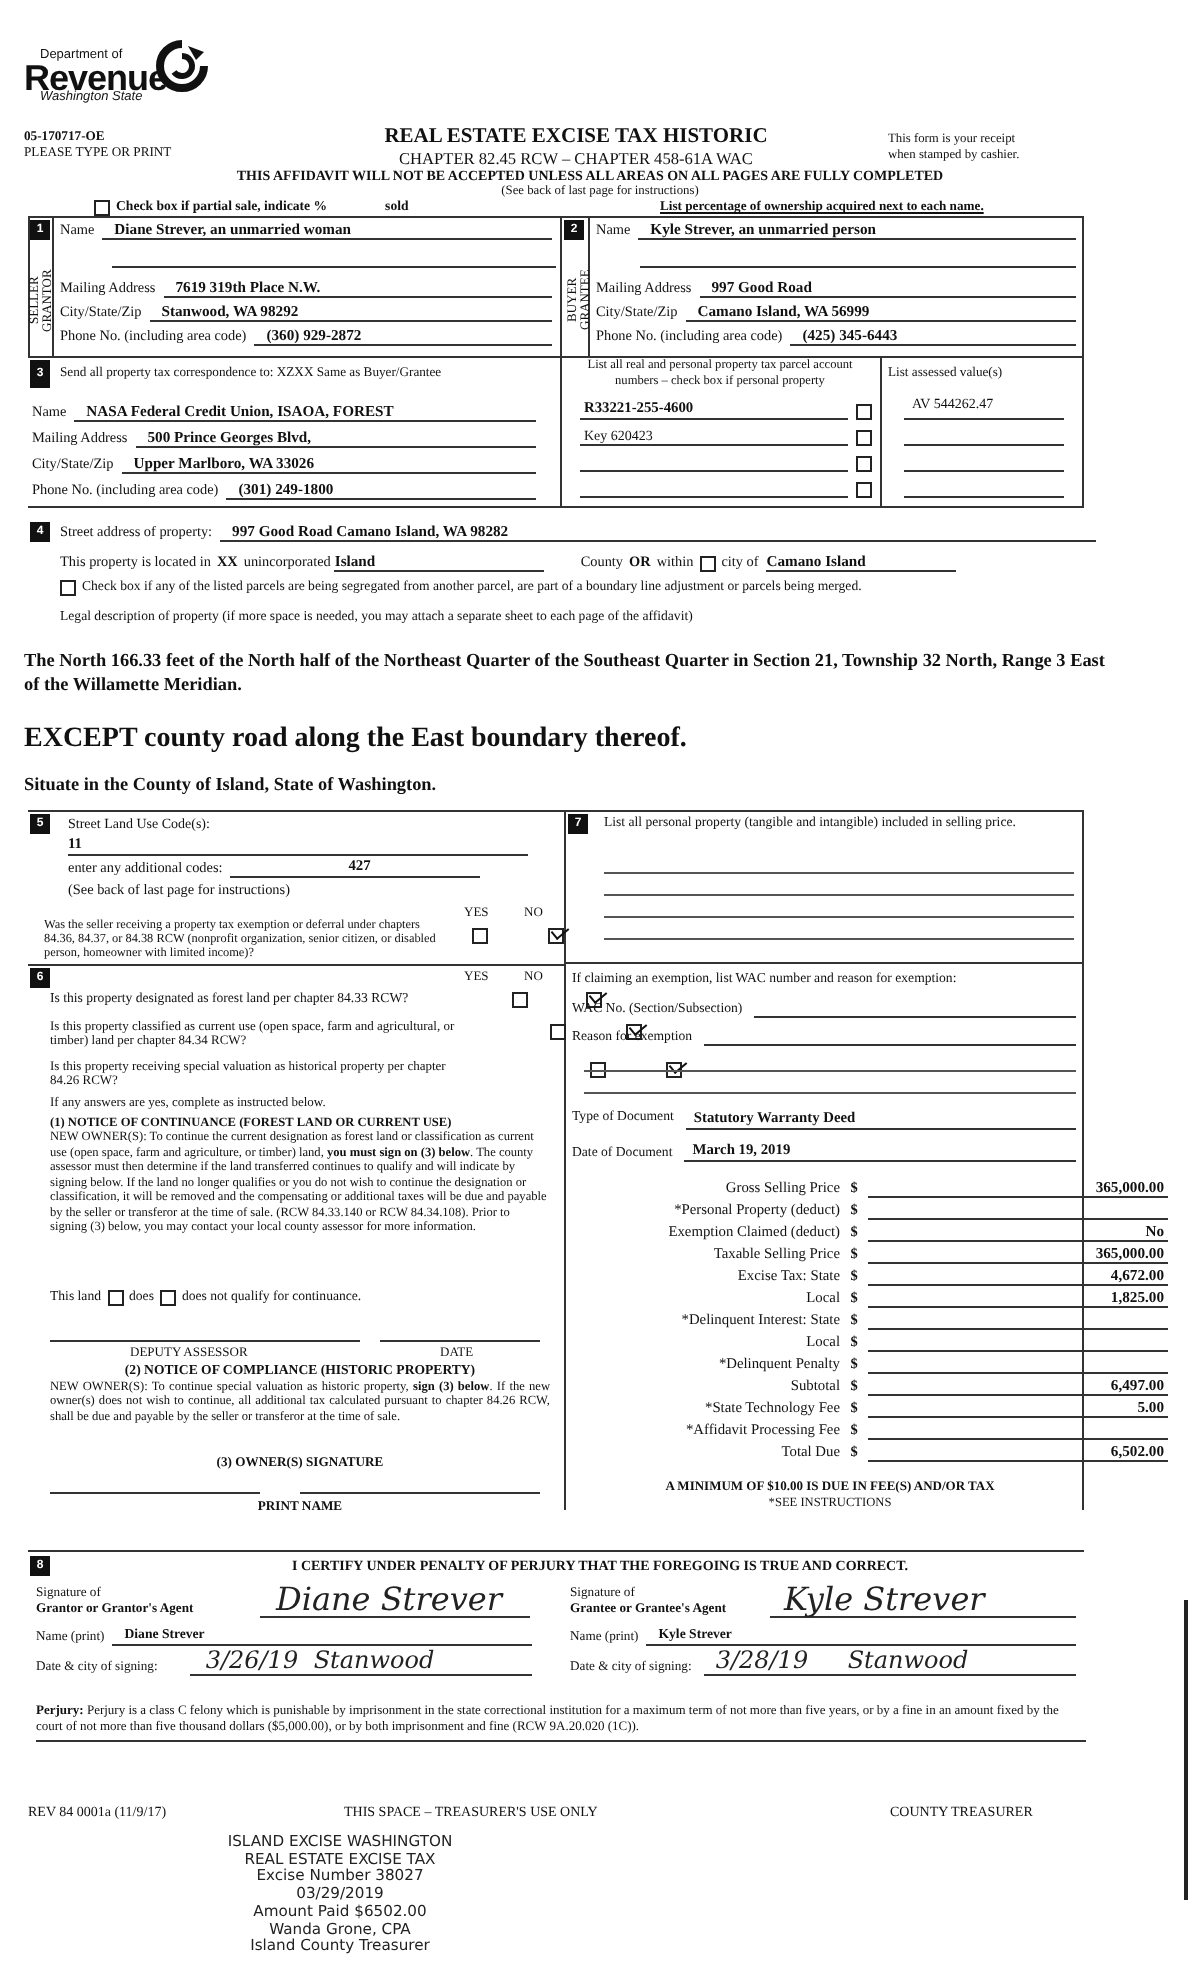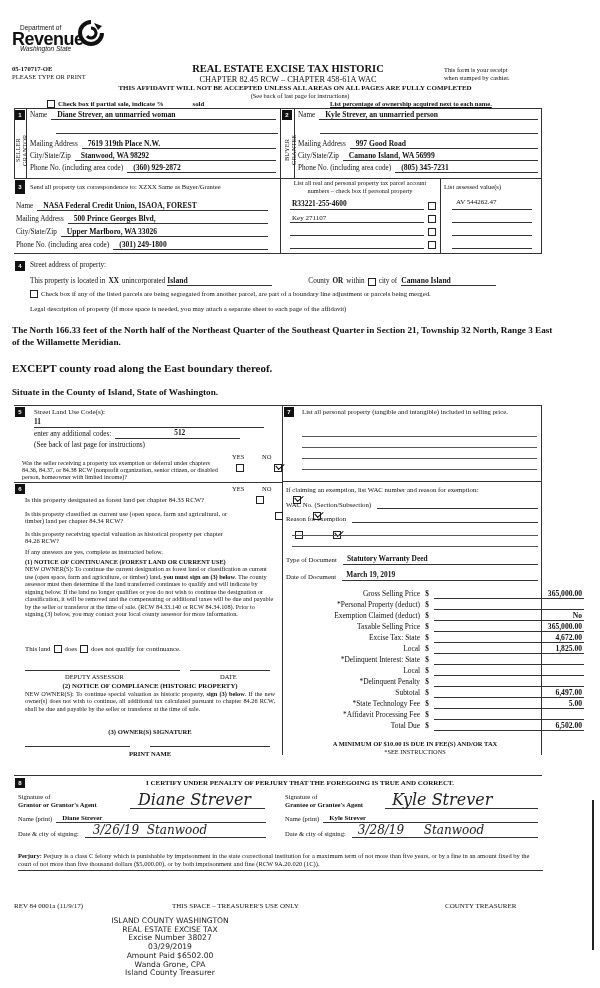--- a/index.html
+++ b/index.html
@@ -109,21 +109,21 @@
 <div class="fieldrow" style="left:298px;top:139px;width:240px;">
   <span class="lbl">Mailing Address</span>
   <span class="val" style="flex:1">997 Good Road</span>
 </div>
 <div class="fieldrow" style="left:298px;top:151px;width:240px;">
   <span class="lbl">City/State/Zip</span>
   <span class="val" style="flex:1">Camano Island, WA 56999</span>
 </div>
 <div class="fieldrow" style="left:298px;top:163px;width:240px;">
   <span class="lbl">Phone No. (including area code)</span>
-  <span class="val" style="flex:1">(805) 345-7231</span>
+  <span class="val" style="flex:1">(425) 345-6443</span>
 </div>
 
 
 <div class="vline" style="left:280px;top:178px;height:75px;"></div>
 <div class="vline" style="left:440px;top:178px;height:75px;"></div>
 <div class="hline" style="left:14px;top:253px;width:528px;"></div>
 <span class="num abs" style="left:15px;top:180px;height:14px;line-height:14px;">3</span>
 <div class="abs" style="left:30px;top:183px;font-size:6.6px;">Send all property tax correspondence to: XZXX Same as Buyer/Grantee</div>
 <div class="fieldrow" style="left:16px;top:201px;width:252px;">
   <span class="lbl">Name</span>
@@ -147,79 +147,80 @@
   <div>List all real and personal property tax parcel account</div>
   <div>numbers – check box if personal property</div>
 </div>
 <div class="abs" style="left:444px;top:183px;font-size:6.6px;">List assessed value(s)</div>
 
 <div class="abs" style="left:290px;top:198px;width:146px;height:12px;display:flex;align-items:flex-end;">
   <span class="b" style="flex:1;border-bottom:1px solid #333;padding-left:2px;font-size:7.4px;">R33221-255-4600</span>
   <span class="cb" style="margin-left:4px;"></span>
 </div>
 <div class="abs" style="left:290px;top:211px;width:146px;height:12px;display:flex;align-items:flex-end;">
-  <span style="flex:1;border-bottom:1px solid #333;padding-left:2px;font-size:7px;">Key 271107</span>
+  <span style="flex:1;border-bottom:1px solid #333;padding-left:2px;font-size:7px;">Key 620423</span>
   <span class="cb" style="margin-left:4px;"></span>
 </div>
 <div class="abs" style="left:290px;top:224px;width:146px;height:12px;display:flex;align-items:flex-end;">
   <span style="flex:1;border-bottom:1px solid #333;height:10px;"></span>
   <span class="cb" style="margin-left:4px;"></span>
 </div>
 <div class="abs" style="left:290px;top:237px;width:146px;height:12px;display:flex;align-items:flex-end;">
   <span style="flex:1;border-bottom:1px solid #333;height:10px;"></span>
   <span class="cb" style="margin-left:4px;"></span>
 </div>
 
 <div class="abs" style="left:452px;top:198px;width:80px;border-bottom:1px solid #333;font-size:7px;padding-left:4px;height:12px;">AV 544262.47</div>
 <div class="abs" style="left:452px;top:211px;width:80px;border-bottom:1px solid #333;height:12px;"></div>
 <div class="abs" style="left:452px;top:224px;width:80px;border-bottom:1px solid #333;height:12px;"></div>
 <div class="abs" style="left:452px;top:237px;width:80px;border-bottom:1px solid #333;height:12px;"></div>
 
 
 <span class="num abs" style="left:15px;top:261px;">4</span>
 <div class="fieldrow" style="left:30px;top:261px;width:518px;">
   <span class="lbl">Street address of property:</span>
+  <span class="val" style="flex:1">997 Good Road  Camano Island, WA 98282</span>
 </div>
 <div class="abs" style="left:30px;top:276px;width:520px;display:flex;align-items:flex-end;white-space:nowrap;">
   <span>This property is located in</span>
   <span class="b" style="margin-left:3px;">XX</span>
   <span style="margin-left:3px;">unincorporated</span>
   <span class="b" style="width:105px;border-bottom:1px solid #333;margin-left:2px;font-size:7.6px;">Island</span>
-  <span style="margin-left:36px;">County</span>
+  <span style="margin-left:18px;">County</span>
   <span class="b" style="margin-left:3px;">OR</span>
   <span style="margin-left:3px;">within</span>
   <span class="cb" style="margin-left:3px;"></span>
   <span style="margin-left:3px;">city of</span>
   <span class="b" style="width:95px;border-bottom:1px solid #333;margin-left:4px;font-size:7.6px;">Camano Island</span>
 </div>
 <div class="abs" style="left:30px;top:290px;display:flex;align-items:center;gap:3px;font-size:6.8px;white-space:nowrap;">
   <span class="cb"></span>
   <span>Check box if any of the listed parcels are being segregated from another parcel, are part of a boundary line adjustment or parcels being merged.</span>
 </div>
 <div class="abs" style="left:30px;top:305px;font-size:6.8px;white-space:nowrap;">Legal description of property (if more space is needed, you may attach a separate sheet to each page of the affidavit)</div>
 
 
 <div class="abs b" style="left:12px;top:325px;width:545px;font-size:9.2px;line-height:1.3;">The North 166.33 feet of the North half of the Northeast Quarter of the Southeast Quarter in Section 21, Township 32 North, Range 3 East of the Willamette Meridian.</div>
-<div class="abs b" style="left:12px;top:362px;font-size:11px;text-align:center;">EXCEPT county road along the East boundary thereof.</div>
+<div class="abs b" style="left:12px;top:362px;font-size:14px;text-align:center;">EXCEPT county road along the East boundary thereof.</div>
 <div class="abs b" style="left:12px;top:387px;font-size:9.2px;">Situate in the County of Island, State of Washington.</div>
 
 
 <div class="hline" style="left:14px;top:405px;width:528px;"></div>
 <div class="vline" style="left:282px;top:405px;height:350px;"></div>
 <div class="vline" style="left:541px;top:405px;height:350px;"></div>
 <div class="hline" style="left:14px;top:482px;width:268px;"></div>
 <div class="hline" style="left:282px;top:481px;width:260px;"></div>
 
 
 <span class="num abs" style="left:15px;top:407px;">5</span>
 <div class="abs" style="left:34px;top:408px;font-size:7px;">Street Land Use Code(s):</div>
 <div class="abs b" style="left:34px;top:418px;width:230px;border-bottom:1px solid #333;font-size:7.4px;">11</div>
 <div class="abs" style="left:34px;top:429px;display:flex;align-items:flex-end;white-space:nowrap;text-align:center;">
   <span>enter any additional codes:</span>
-  <span class="b" style="width:125px;border-bottom:1px solid #333;margin-left:4px;padding-left:4px;font-size:7.4px;">512</span>
+  <span class="b" style="width:125px;border-bottom:1px solid #333;margin-left:4px;padding-left:4px;font-size:7.4px;">427</span>
 </div>
 <div class="abs" style="left:34px;top:441px;">(See back of last page for instructions)</div>
 <div class="abs" style="left:232px;top:453px;font-size:6.5px;">YES</div>
 <div class="abs" style="left:262px;top:453px;font-size:6.5px;">NO</div>
 <div class="abs" style="left:22px;top:459px;width:200px;font-size:6.2px;line-height:1.15;">Was the seller receiving a property tax exemption or deferral under chapters 84.36, 84.37, or 84.38 RCW (nonprofit organization, senior citizen, or disabled person, homeowner with limited income)?</div>
 <span class="cb abs" style="left:236px;top:464px;"></span>
 <span class="cb checked abs" style="left:264px;top:464px;"></span>
 
 
 <span class="num abs" style="left:15px;top:484px;">6</span>
@@ -277,21 +278,21 @@
   <span>WAC No. (Section/Subsection)</span>
   <span style="flex:1;border-bottom:1px solid #333;margin-left:6px;height:9px;"></span>
 </div>
 <div class="abs" style="left:286px;top:514px;width:252px;display:flex;align-items:flex-end;font-size:6.8px;white-space:nowrap;">
   <span>Reason for exemption</span>
   <span style="flex:1;border-bottom:1px solid #333;margin-left:6px;height:9px;"></span>
 </div>
 <div class="blankline" style="left:292px;top:535px;width:246px;"></div>
 <div class="blankline" style="left:292px;top:546px;width:246px;"></div>
 
-<div class="abs" style="left:286px;top:555px;width:252px;display:flex;align-items:center;font-size:6.8px;white-space:nowrap;">
+<div class="abs" style="left:286px;top:555px;width:252px;display:flex;align-items:flex-start;font-size:6.8px;white-space:nowrap;">
   <span>Type of Document</span>
   <span class="b" style="flex:1;border-bottom:1px solid #333;margin-left:6px;padding-left:4px;font-size:7.4px;">Statutory Warranty Deed</span>
 </div>
 <div class="abs" style="left:286px;top:571px;width:252px;display:flex;align-items:flex-end;font-size:6.8px;white-space:nowrap;">
   <span>Date of Document</span>
   <span class="b" style="flex:1;border-bottom:1px solid #333;margin-left:6px;padding-left:4px;font-size:7.4px;">March 19, 2019</span>
 </div>
 
 
 <div class="money-row" style="top:588px;">
@@ -373,21 +374,21 @@
   <div class="b">Grantor or Grantor's Agent</div>
 </div>
 <div class="hline" style="left:130px;top:808px;width:135px;"></div>
 <div class="sig" style="left:138px;top:790px;">Diane Strever</div>
 <div class="fieldrow" style="left:18px;top:814px;width:248px;font-size:6.6px;">
   <span class="lbl">Name (print)</span>
   <span class="val" style="flex:1;font-size:6.8px;">Diane Strever</span>
 </div>
 <div class="abs" style="left:18px;top:826px;width:248px;display:flex;align-items:flex-end;font-size:6.6px;white-space:nowrap;">
   <span>Date &amp; city of signing:</span>
-  <span style="flex:1;border-bottom:1px solid #333;margin-left:6px;height:12px;position:relative;">
+  <span style="flex:1;border-bottom:1px solid #333;margin-left:16px;height:12px;position:relative;">
     <span class="handdate" style="left:8px;top:-3px;">3/26/19</span>
     <span class="handdate" style="left:62px;top:-3px;">Stanwood</span>
   </span>
 </div>
 
 
 <div class="abs" style="left:285px;top:793px;font-size:6.6px;line-height:1.15;">
   <div>Signature of</div>
   <div class="b">Grantee or Grantee's Agent</div>
 </div>
@@ -413,21 +414,21 @@
 
 
 <div class="vline" style="left:592px;top:800px;height:150px;background:#222;width:1.5px;"></div>
 
 
 <div class="abs" style="left:14px;top:902px;font-size:7px;">REV 84 0001a (11/9/17)</div>
 <div class="abs" style="left:172px;top:902px;font-size:7px;">THIS SPACE – TREASURER'S USE ONLY</div>
 <div class="abs" style="left:445px;top:902px;font-size:7px;">COUNTY TREASURER</div>
 
 <div class="stamp">
-  <div>ISLAND COUNTY WASHINGTON</div>
+  <div>ISLAND EXCISE WASHINGTON</div>
   <div>REAL ESTATE EXCISE TAX</div>
   <div>Excise Number 38027</div>
   <div>03/29/2019</div>
   <div>Amount Paid $6502.00</div>
   <div>Wanda Grone, CPA</div>
   <div>Island County Treasurer</div>
 </div>
 
 
 

